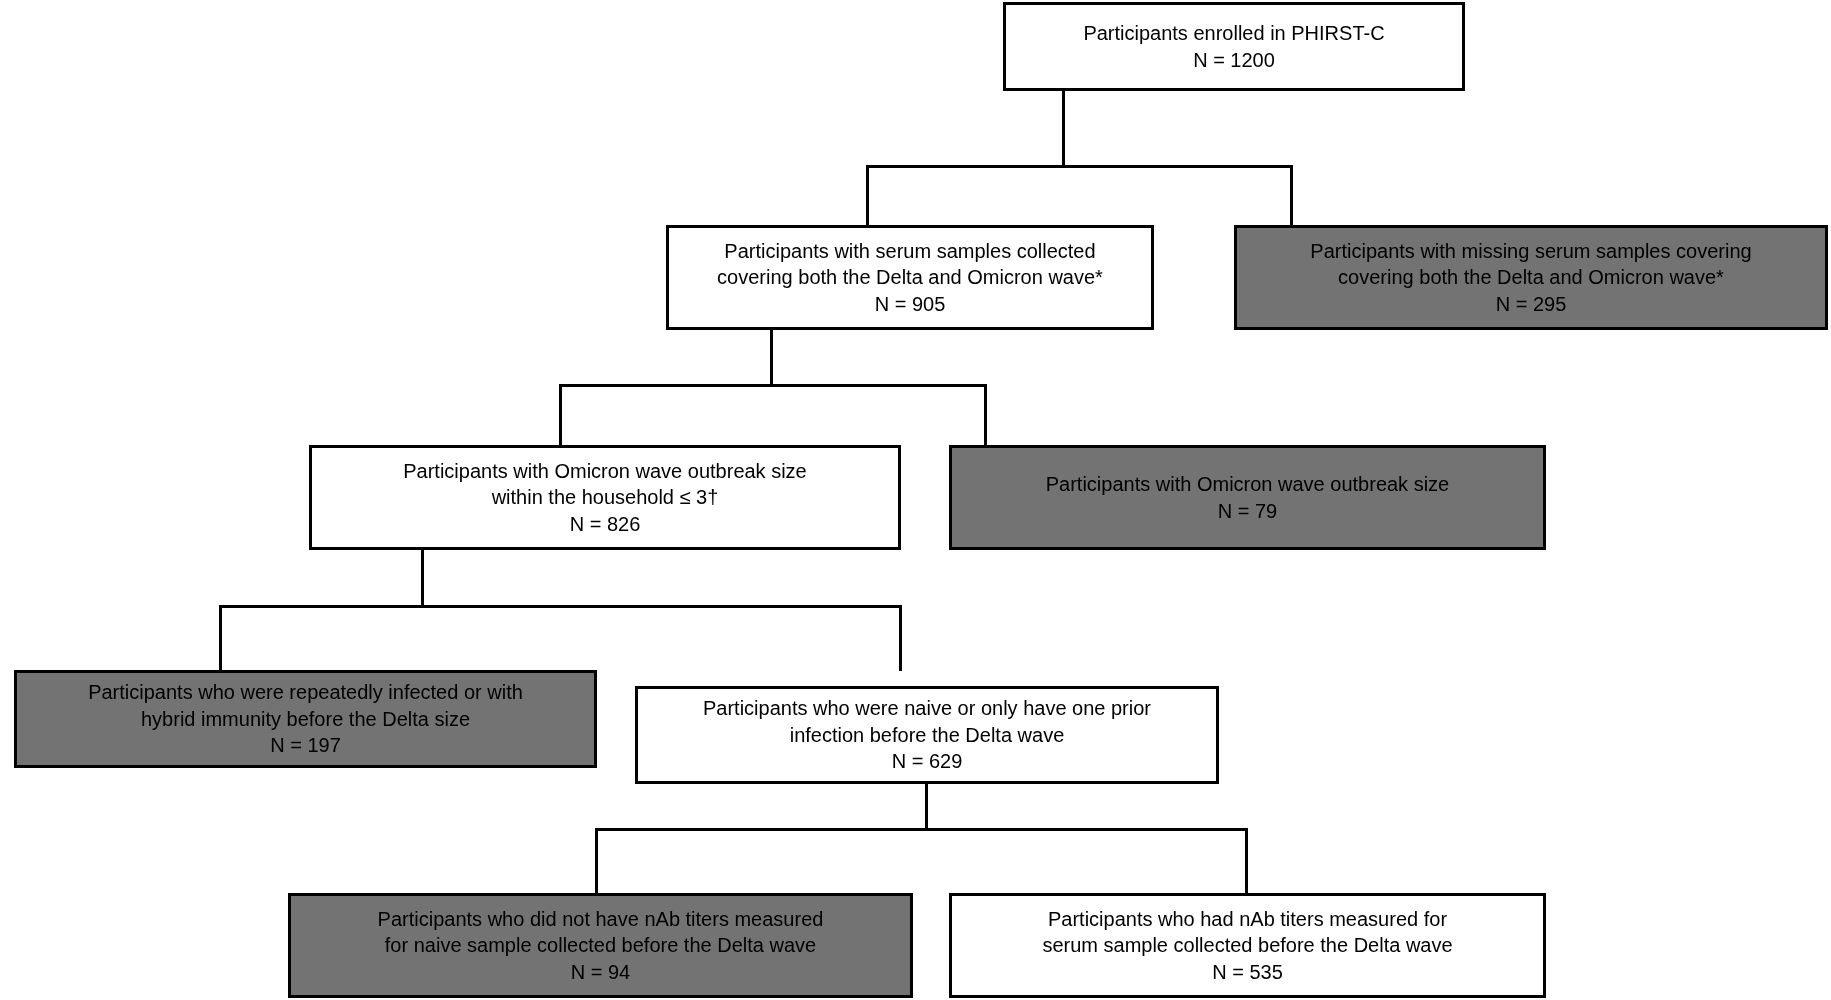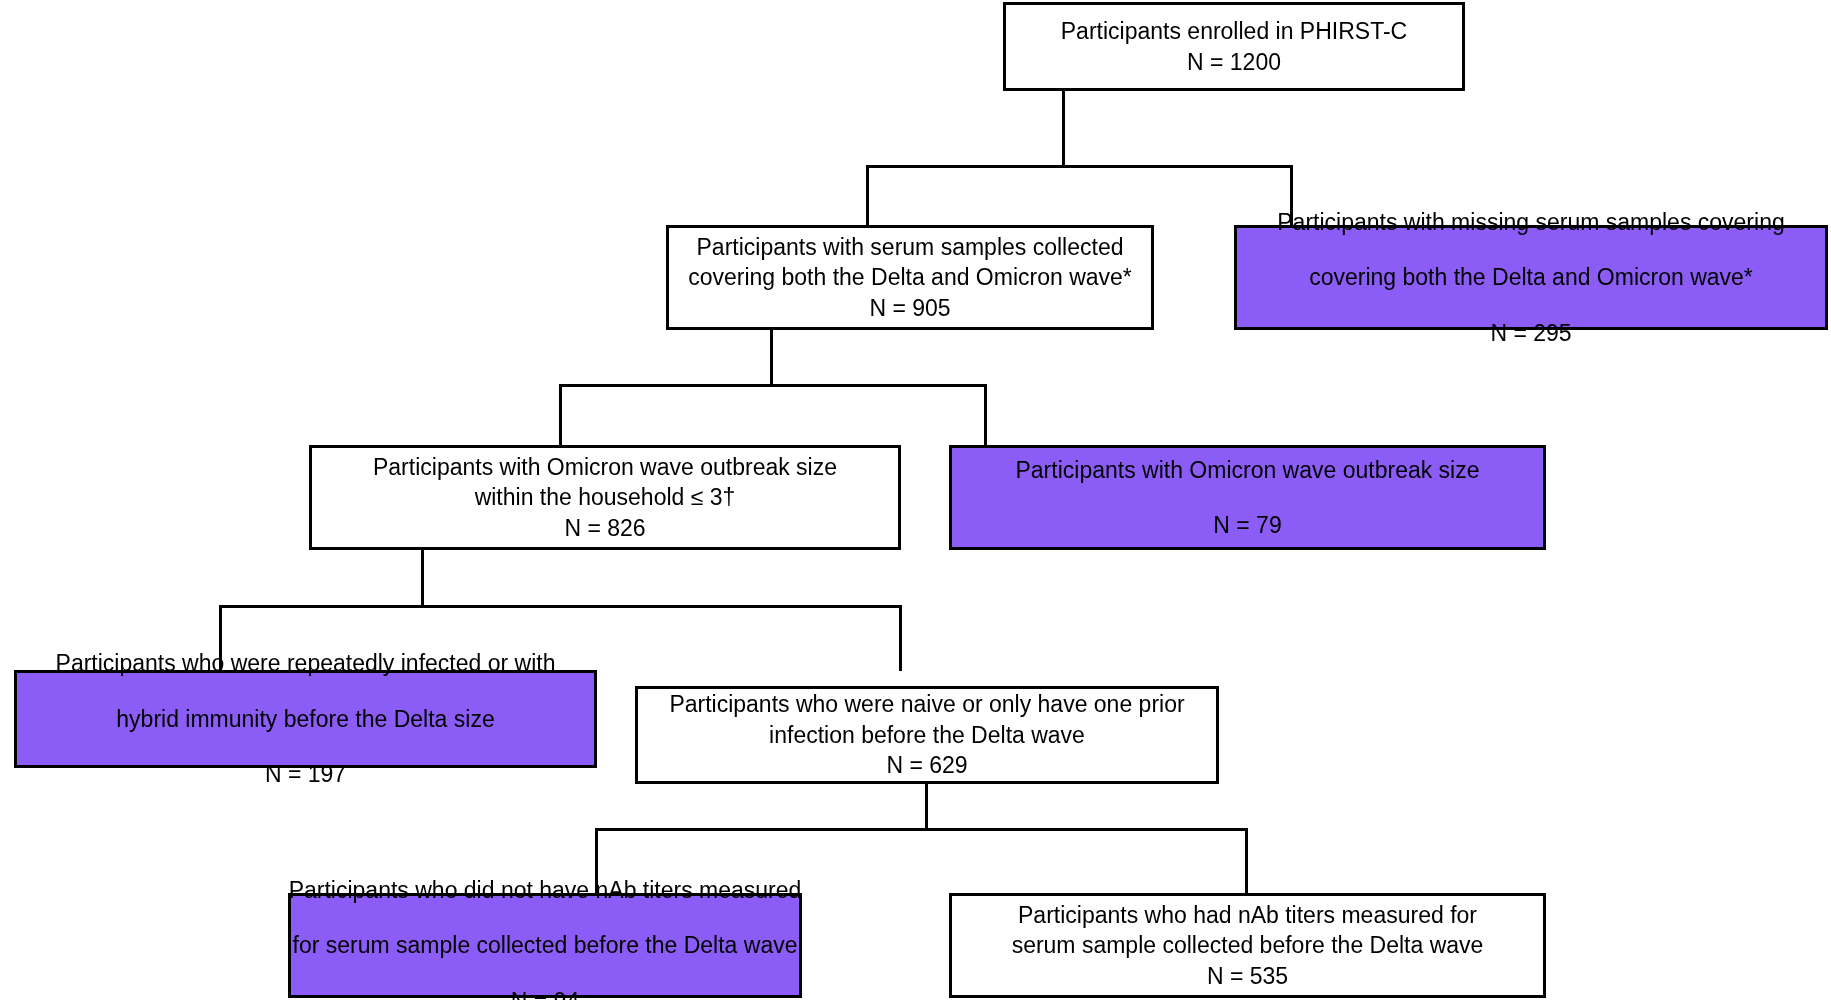--- a/index.html
+++ b/index.html
@@ -18,28 +18,27 @@
   .node {
     position: absolute;
     box-sizing: border-box;
     border: 3px solid #000000;
     background: #ffffff;
     display: flex;
     flex-direction: column;
     align-items: center;
     justify-content: center;
     text-align: center;
-    font-size: 23px;
+    font-size: 20px;
     line-height: 1.32;
     color: #000000;
     padding: 4px 8px;
   }
   .node.shaded {
-    background: #8b5cf6;
-    gap: 25px;
+    background: #737373;
   }
   .node .line {
     display: block;
     white-space: nowrap;
   }
   .conn {
     position: absolute;
     background: #000000;
   }
   .vline { width: 3px; }
@@ -103,23 +102,23 @@
     <span class="line">hybrid immunity before the Delta size</span>
     <span class="line">N = 197</span>
   </div>
 
   <div class="node" style="left:635px; top:686px; width:584px; height:98px;">
     <span class="line">Participants who were naive or only have one prior</span>
     <span class="line">infection before the Delta wave</span>
     <span class="line">N = 629</span>
   </div>
 
-  <div class="node shaded" style="left:288px; top:893px; width:514px; height:105px;">
+  <div class="node shaded" style="left:288px; top:893px; width:625px; height:105px;">
     <span class="line">Participants who did not have nAb titers measured</span>
-    <span class="line">for serum sample collected before the Delta wave</span>
+    <span class="line">for naive sample collected before the Delta wave</span>
     <span class="line">N = 94</span>
   </div>
 
   <div class="node" style="left:949px; top:893px; width:597px; height:105px;">
     <span class="line">Participants who had nAb titers measured for</span>
     <span class="line">serum sample collected before the Delta wave</span>
     <span class="line">N = 535</span>
   </div>
 
 </div>

